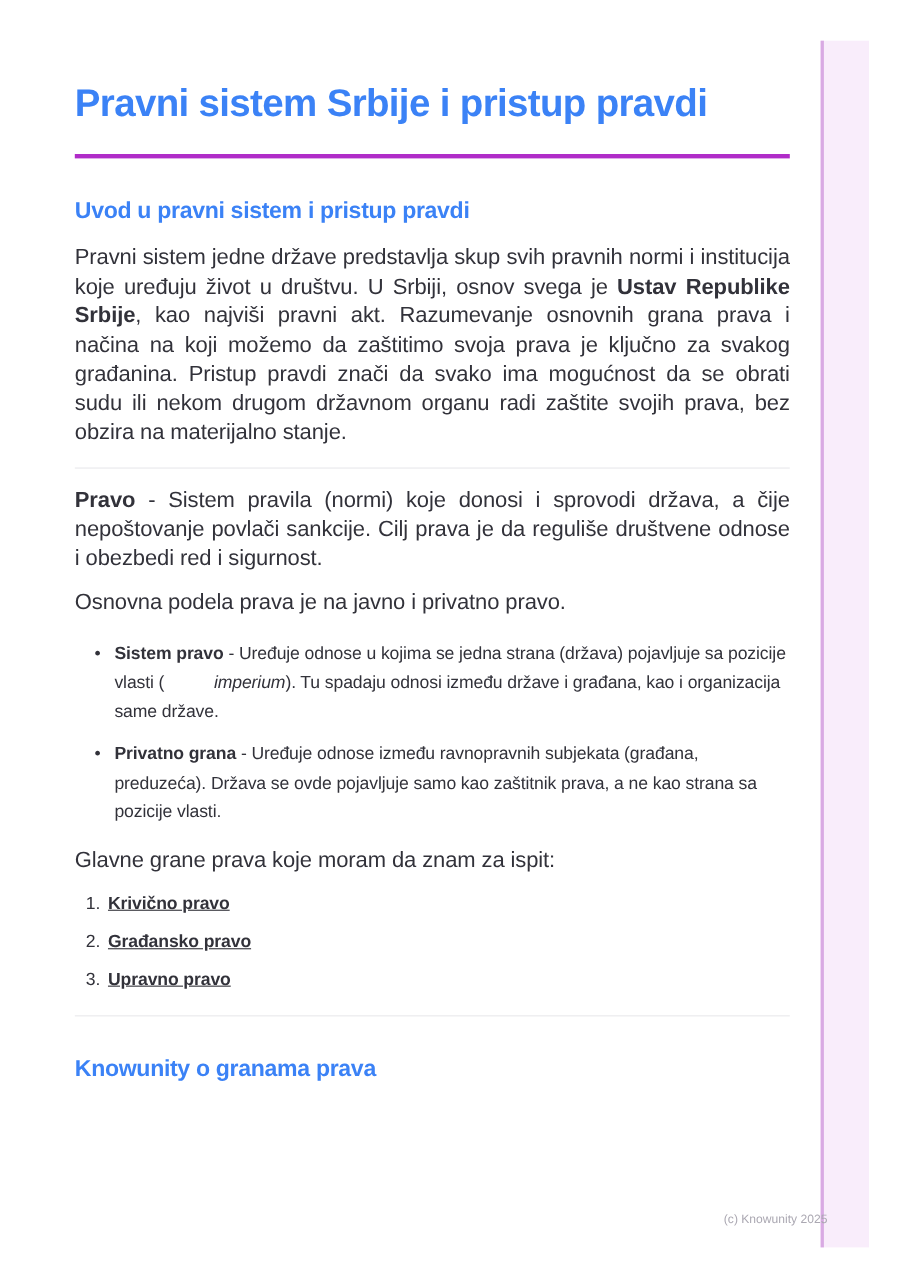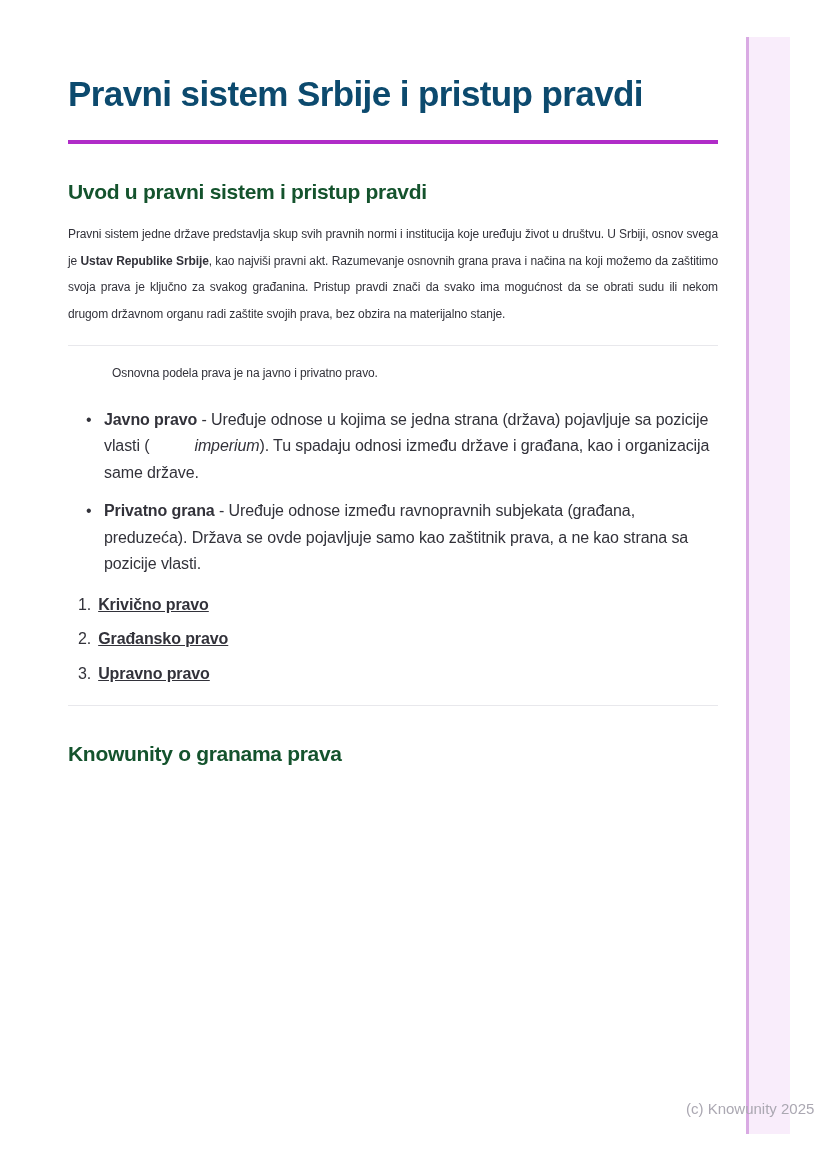--- a/index.html
+++ b/index.html
@@ -34,44 +34,44 @@
     left: 68px;
     width: 650px;
     padding-top: 68px;
     z-index: 2;
   }
   h1.doc-title {
     font-size: 35px;
     line-height: 52px;
     font-weight: 700;
     letter-spacing: -0.6px;
-    color: #0c4a6e;
+    color: #3b82f6;
   }
   .title-rule {
     margin-top: 20px;
     height: 4px;
     background: #b02cc8;
     border: none;
   }
   h2.section-heading {
     margin-top: 34px;
     font-size: 21px;
     line-height: 27px;
     font-weight: 700;
     letter-spacing: -0.3px;
-    color: #14532d;
+    color: #3b82f6;
   }
   p.body-text {
     margin-top: 16px;
-    font-size: 12px;
+    font-size: 20px;
     line-height: 26.5px;
     letter-spacing: -0.1px;
   }
   p.justified { text-align: justify; }
-  p.mt-sm { margin-top: 14px; margin-left: 44px; }
+  p.mt-sm { margin-top: 14px; }
   .seg-bold { font-weight: 700; font-style: normal; }
   .seg-italic { font-style: italic; font-weight: 400; margin-left: 45px; }
   hr.section-divider {
     margin-top: 18px;
     border: none;
     border-top: 1px solid #e8e8ec;
   }
   ul.bullet-list {
     margin-top: 20px;
     list-style: none;
@@ -99,22 +99,22 @@
     font-size: 16px;
     line-height: 26.5px;
     letter-spacing: -0.1px;
   }
   ol.numbered-list li + li { margin-top: 8px; }
   ol.numbered-list .item-num { font-weight: 400; margin-right: 7px; }
   ol.numbered-list .item-label { font-weight: 700; text-decoration: underline; }
   .copyright {
     position: absolute;
     top: 1102px;
-    left: 686px;
-    font-size: 15px;
+    left: 658px;
+    font-size: 11px;
     line-height: 14px;
     color: #aba8b2;
     z-index: 3;
     white-space: nowrap;
   }
 </style>
 </head>
 <body>
 
 <div class="page">
@@ -124,27 +124,29 @@
   <div class="content">
 
     <h1 class="doc-title">Pravni sistem Srbije i pristup pravdi</h1>
     <div class="title-rule"></div>
 
     <h2 class="section-heading">Uvod u pravni sistem i pristup pravdi</h2>
     <p class="body-text justified"><span>Pravni sistem jedne države predstavlja skup svih pravnih normi i institucija koje uređuju život u društvu. U Srbiji, osnov svega je </span><span class="seg-bold">Ustav Republike Srbije</span><span>, kao najviši pravni akt. Razumevanje osnovnih grana prava i načina na koji možemo da zaštitimo svoja prava je ključno za svakog građanina. Pristup pravdi znači da svako ima mogućnost da se obrati sudu ili nekom drugom državnom organu radi zaštite svojih prava, bez obzira na materijalno stanje.</span></p>
 
     <hr class="section-divider">
 
+    <p class="body-text justified"><span class="seg-bold">Pravo</span><span> - Sistem pravila (normi) koje donosi i sprovodi država, a čije nepoštovanje povlači sankcije. Cilj prava je da reguliše društvene odnose i obezbedi red i sigurnost.</span></p>
     <p class="body-text mt-sm">Osnovna podela prava je na javno i privatno pravo.</p>
 
     <ul class="bullet-list">
-      <li><span class="seg-bold">Javno pravo</span><span> - Uređuje odnose u kojima se jedna strana (država) pojavljuje sa pozicije vlasti (</span><span class="seg-italic">imperium</span><span>). Tu spadaju odnosi između države i građana, kao i organizacija same države.</span></li>
+      <li><span class="seg-bold">Sistem pravo</span><span> - Uređuje odnose u kojima se jedna strana (država) pojavljuje sa pozicije vlasti (</span><span class="seg-italic">imperium</span><span>). Tu spadaju odnosi između države i građana, kao i organizacija same države.</span></li>
       <li><span class="seg-bold">Privatno grana</span><span> - Uređuje odnose između ravnopravnih subjekata (građana, preduzeća). Država se ovde pojavljuje samo kao zaštitnik prava, a ne kao strana sa pozicije vlasti.</span></li>
     </ul>
 
+    <p class="body-text">Glavne grane prava koje moram da znam za ispit:</p>
 
     <ol class="numbered-list">
       <li><span class="item-num">1.</span><span class="item-label">Krivično pravo</span></li>
       <li><span class="item-num">2.</span><span class="item-label">Građansko pravo</span></li>
       <li><span class="item-num">3.</span><span class="item-label">Upravno pravo</span></li>
     </ol>
 
     <hr class="section-divider">
 
     <h2 class="section-heading">Knowunity o granama prava</h2>

